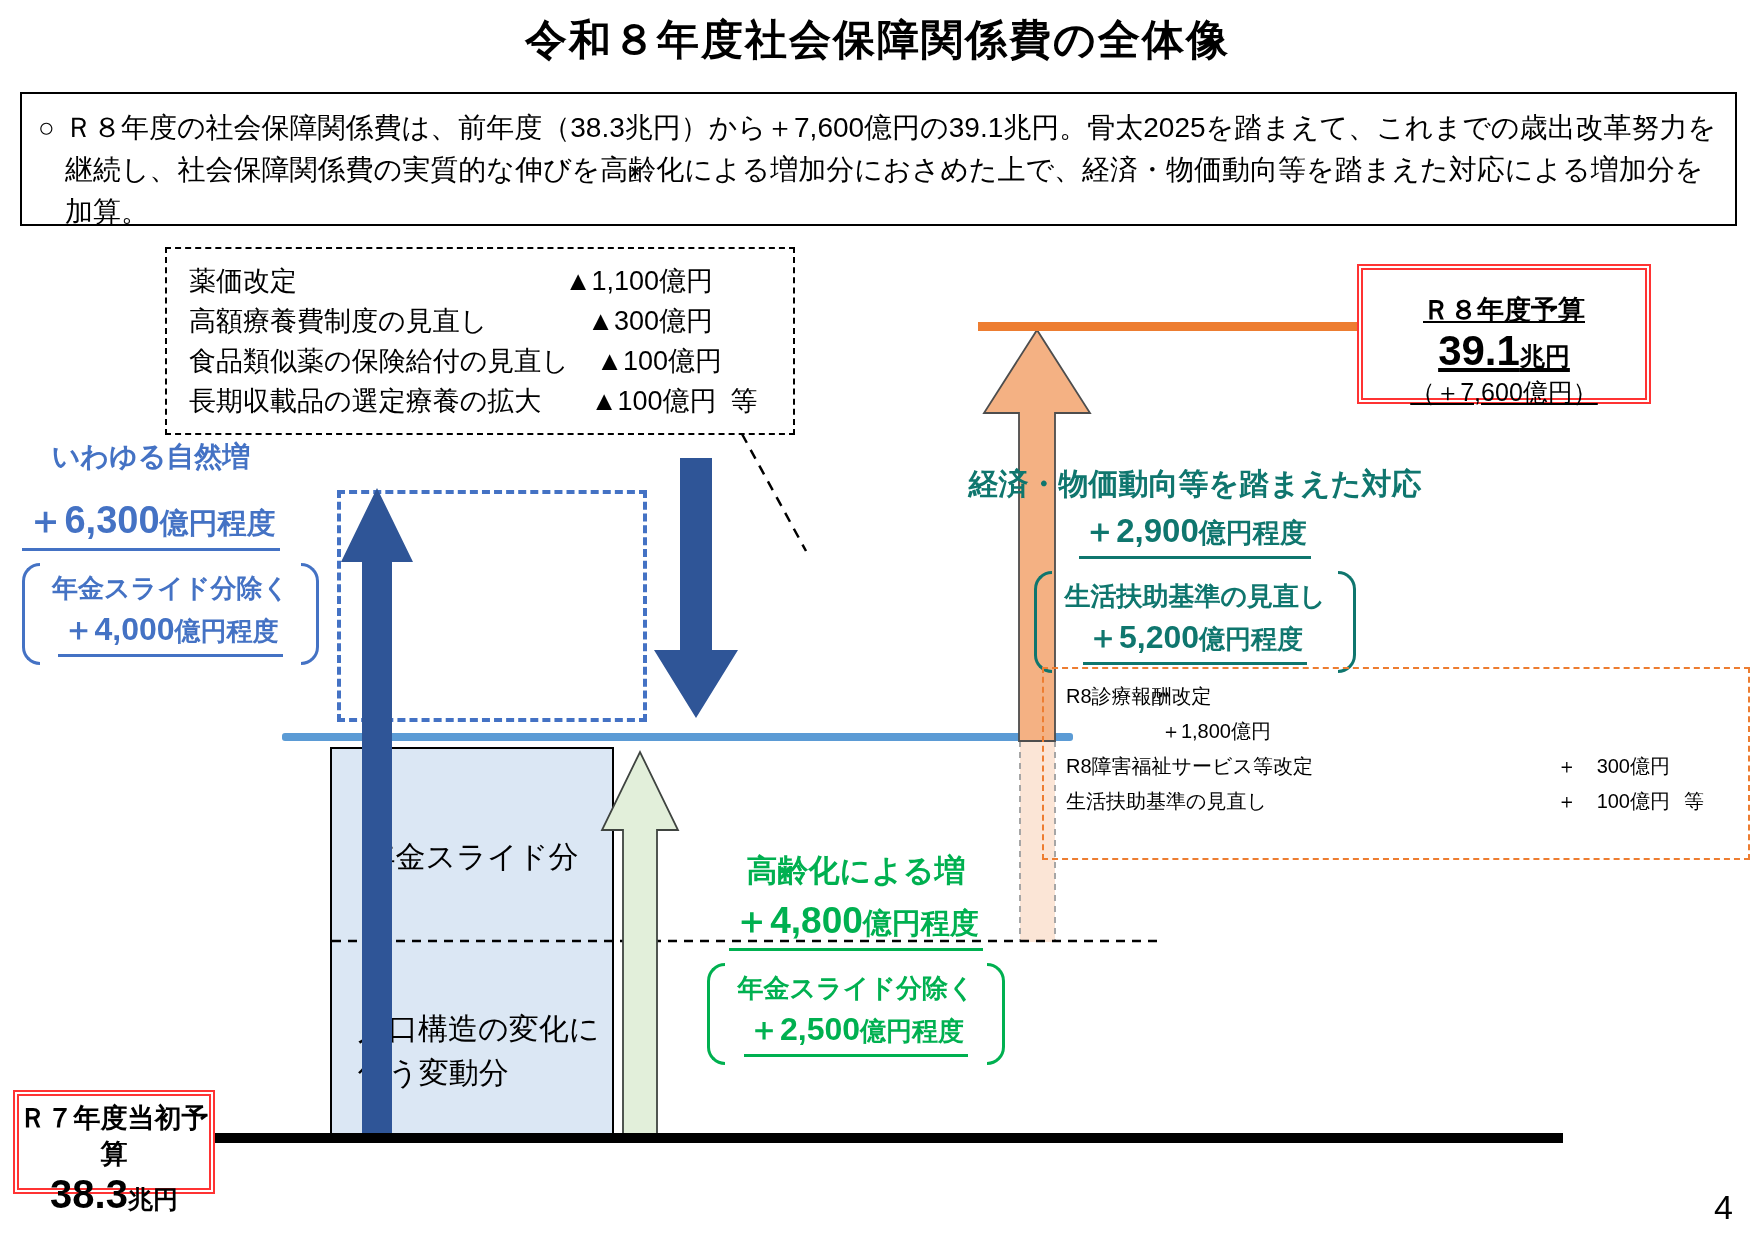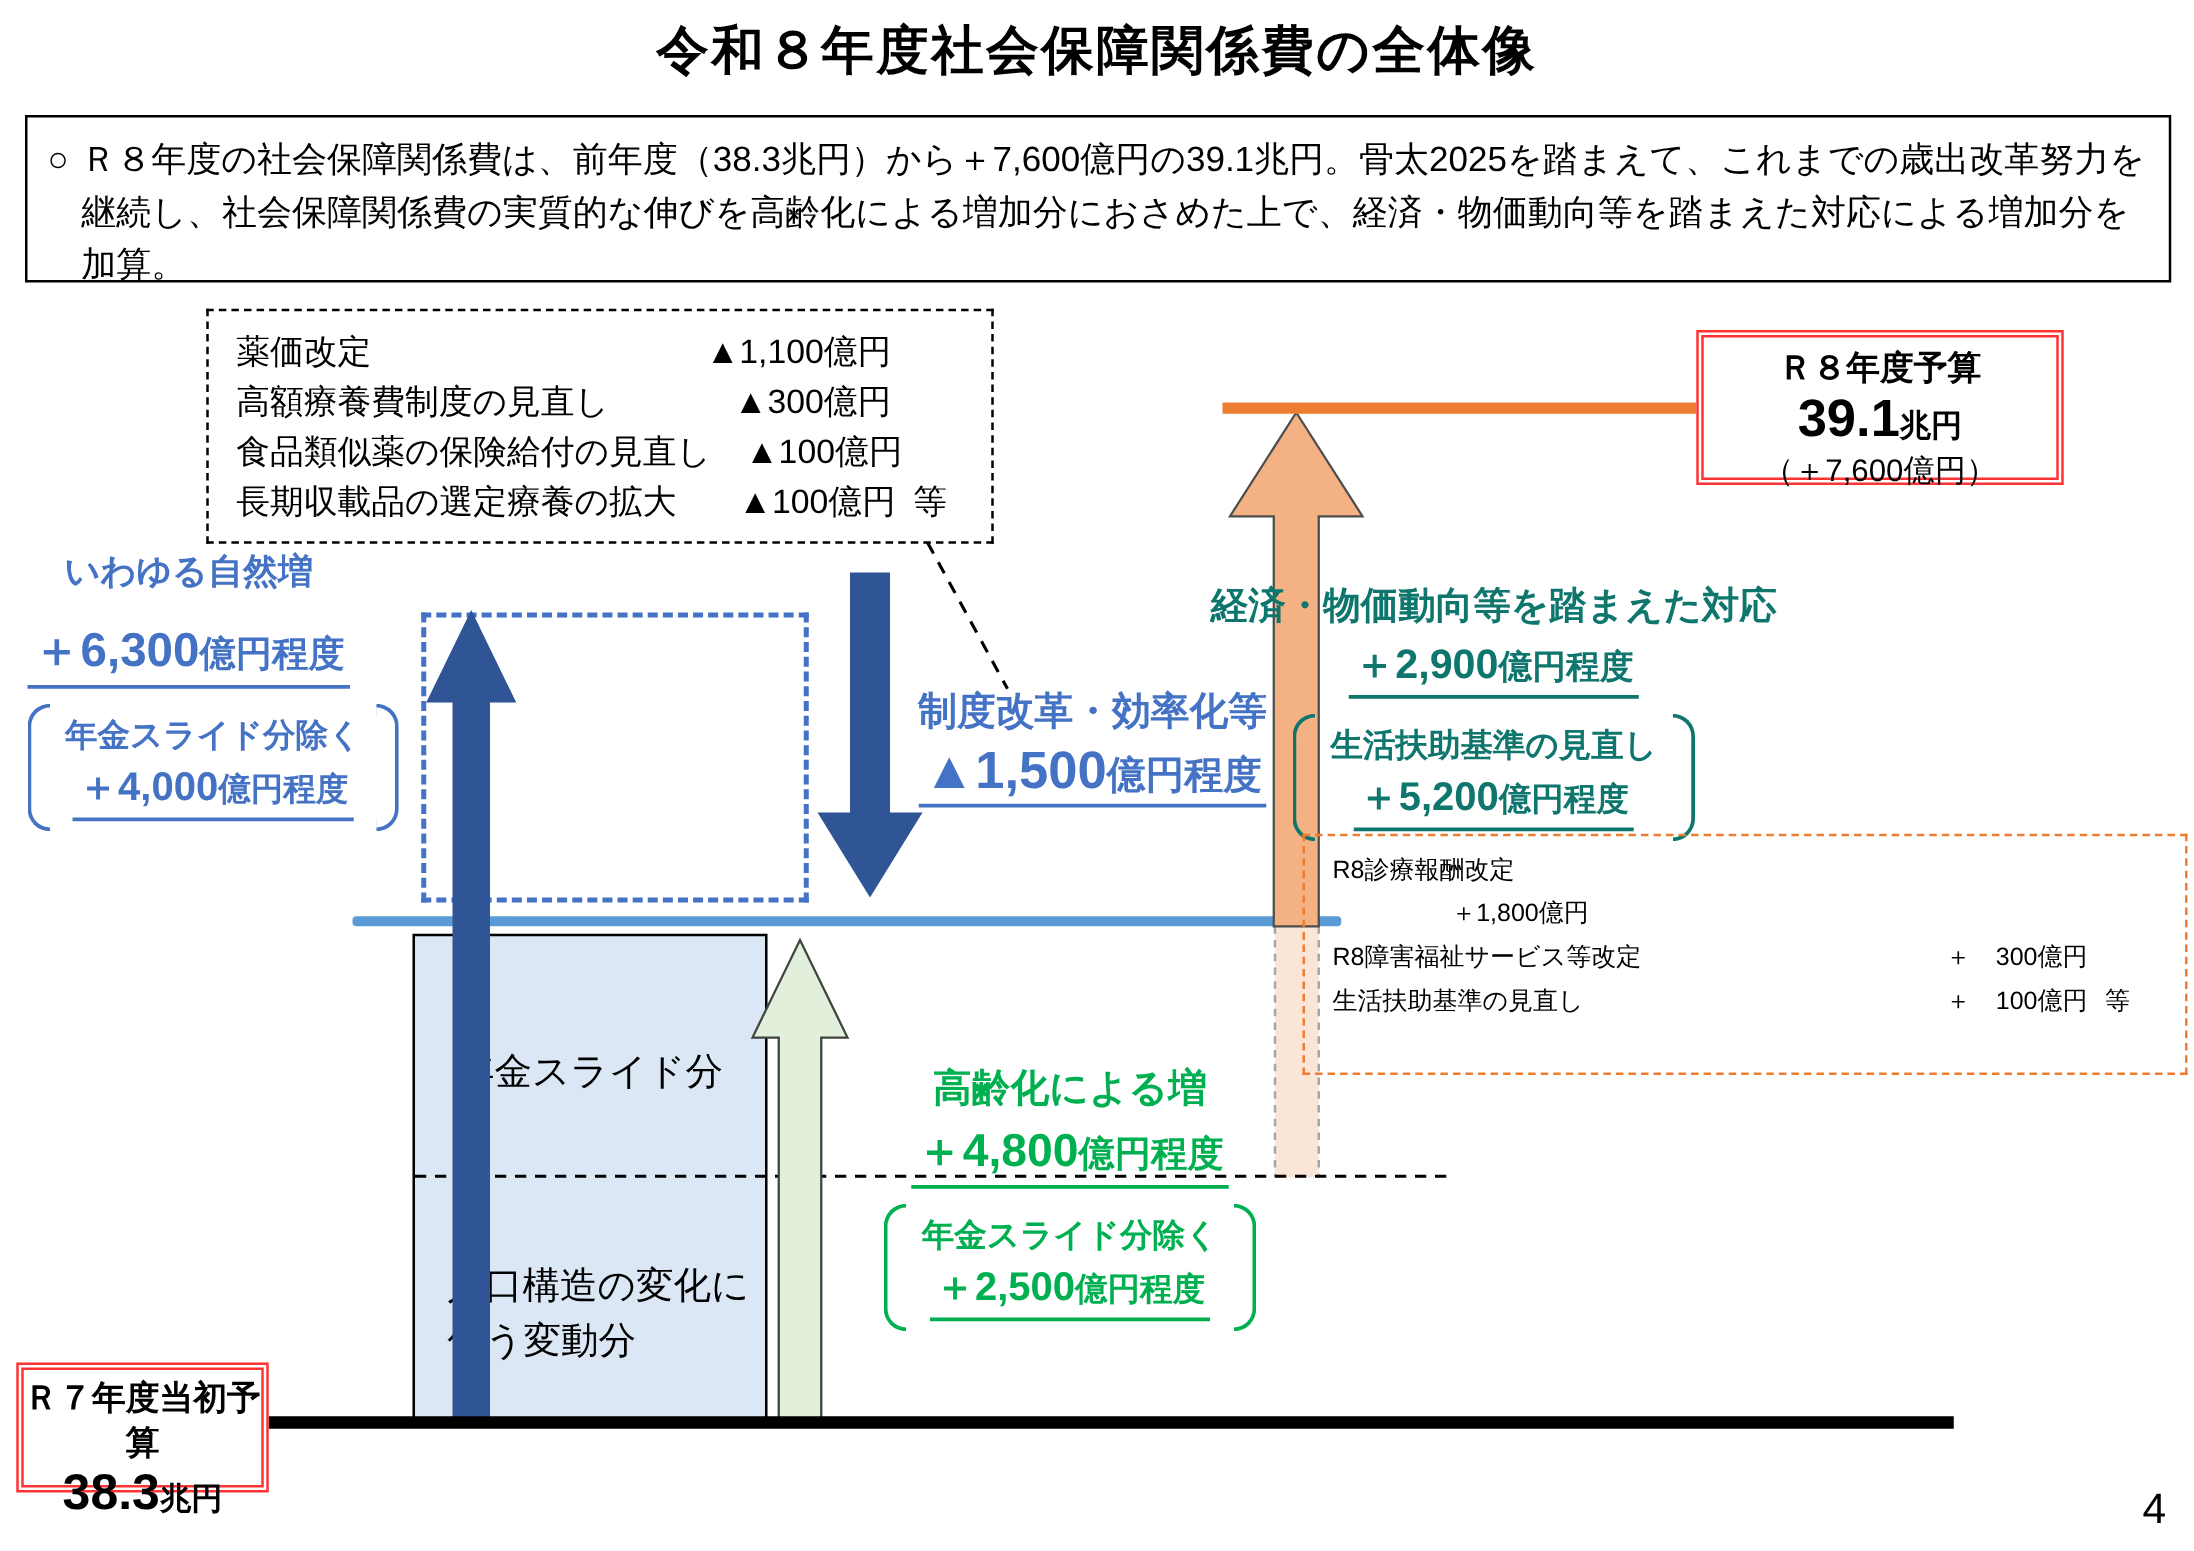--- a/index.html
+++ b/index.html
@@ -21,21 +21,21 @@
   .revision{left:1042px;top:667px;width:708px;height:193px;border:2px dashed #ED7D31;padding:10px 18px 8px 22px;font-size:20px;}
   .irow{display:flex;align-items:baseline;}
   .yakka .irow{line-height:40px;}
   .revision .irow{line-height:35px;}
   .irow .lbl{flex:1;white-space:nowrap;}
   .irow .val{width:190px;text-align:right;white-space:nowrap;}
   .revision .irow .val{width:205px;}
   .irow .sfx{width:46px;padding-left:14px;}
   
   .redbox{border:6px double #FF3333;box-sizing:border-box;text-align:center;background:#fff;}
-  .r8box{left:1357px;top:264px;width:294px;height:124px;padding-top:6px;}
+  .r8box{left:1357px;top:264px;width:294px;height:140px;padding-top:22px;text-decoration:underline;}
   .r7box{left:13px;top:1090px;width:202px;height:104px;padding-top:4px;}
   .redbox .t1{font-size:27px;font-weight:bold;}
   .redbox .t2{font-size:42px;font-weight:bold;line-height:1.1;}
   .redbox .t2 .unit{font-size:25px;}
   .redbox .t3{font-size:25px;margin-top:2px;}
   .r7box .t2{font-size:40px;}
   
   .bluedash{left:337px;top:490px;width:310px;height:232px;border:4px dashed #4472C4;box-sizing:border-box;}
   
   .stackbox{left:330px;top:747px;width:284px;height:391px;background:#DBE7F4;border:2px solid #000;box-sizing:border-box;}
@@ -166,26 +166,20 @@
     <div class="bracket">
       <span class="br l"></span>
       <span class="br r"></span>
       <div class="bl1">年金スライド分除く</div>
       <div class="bl2">
         <span class="u"><span>＋4,000</span><span class="unit">億円程度</span></span>
       </div>
     </div>
   </div>
 
-  <div class="abs blk reform-blk h-b">
-    <div class="l1">制度改革・効率化等</div>
-    <div class="l2 num">
-      <span class="u"><span>▲1,500</span><span class="unit">億円程度</span></span>
-    </div>
-  </div>
 
   <div class="abs blk econ-blk h-o">
     <div class="l1">経済・物価動向等を踏まえた対応</div>
     <div class="l2 num">
       <span class="u"><span>＋2,900</span><span class="unit">億円程度</span></span>
     </div>
     <div class="bracket">
       <span class="br l"></span>
       <span class="br r"></span>
       <div class="bl1">生活扶助基準の見直し</div>

